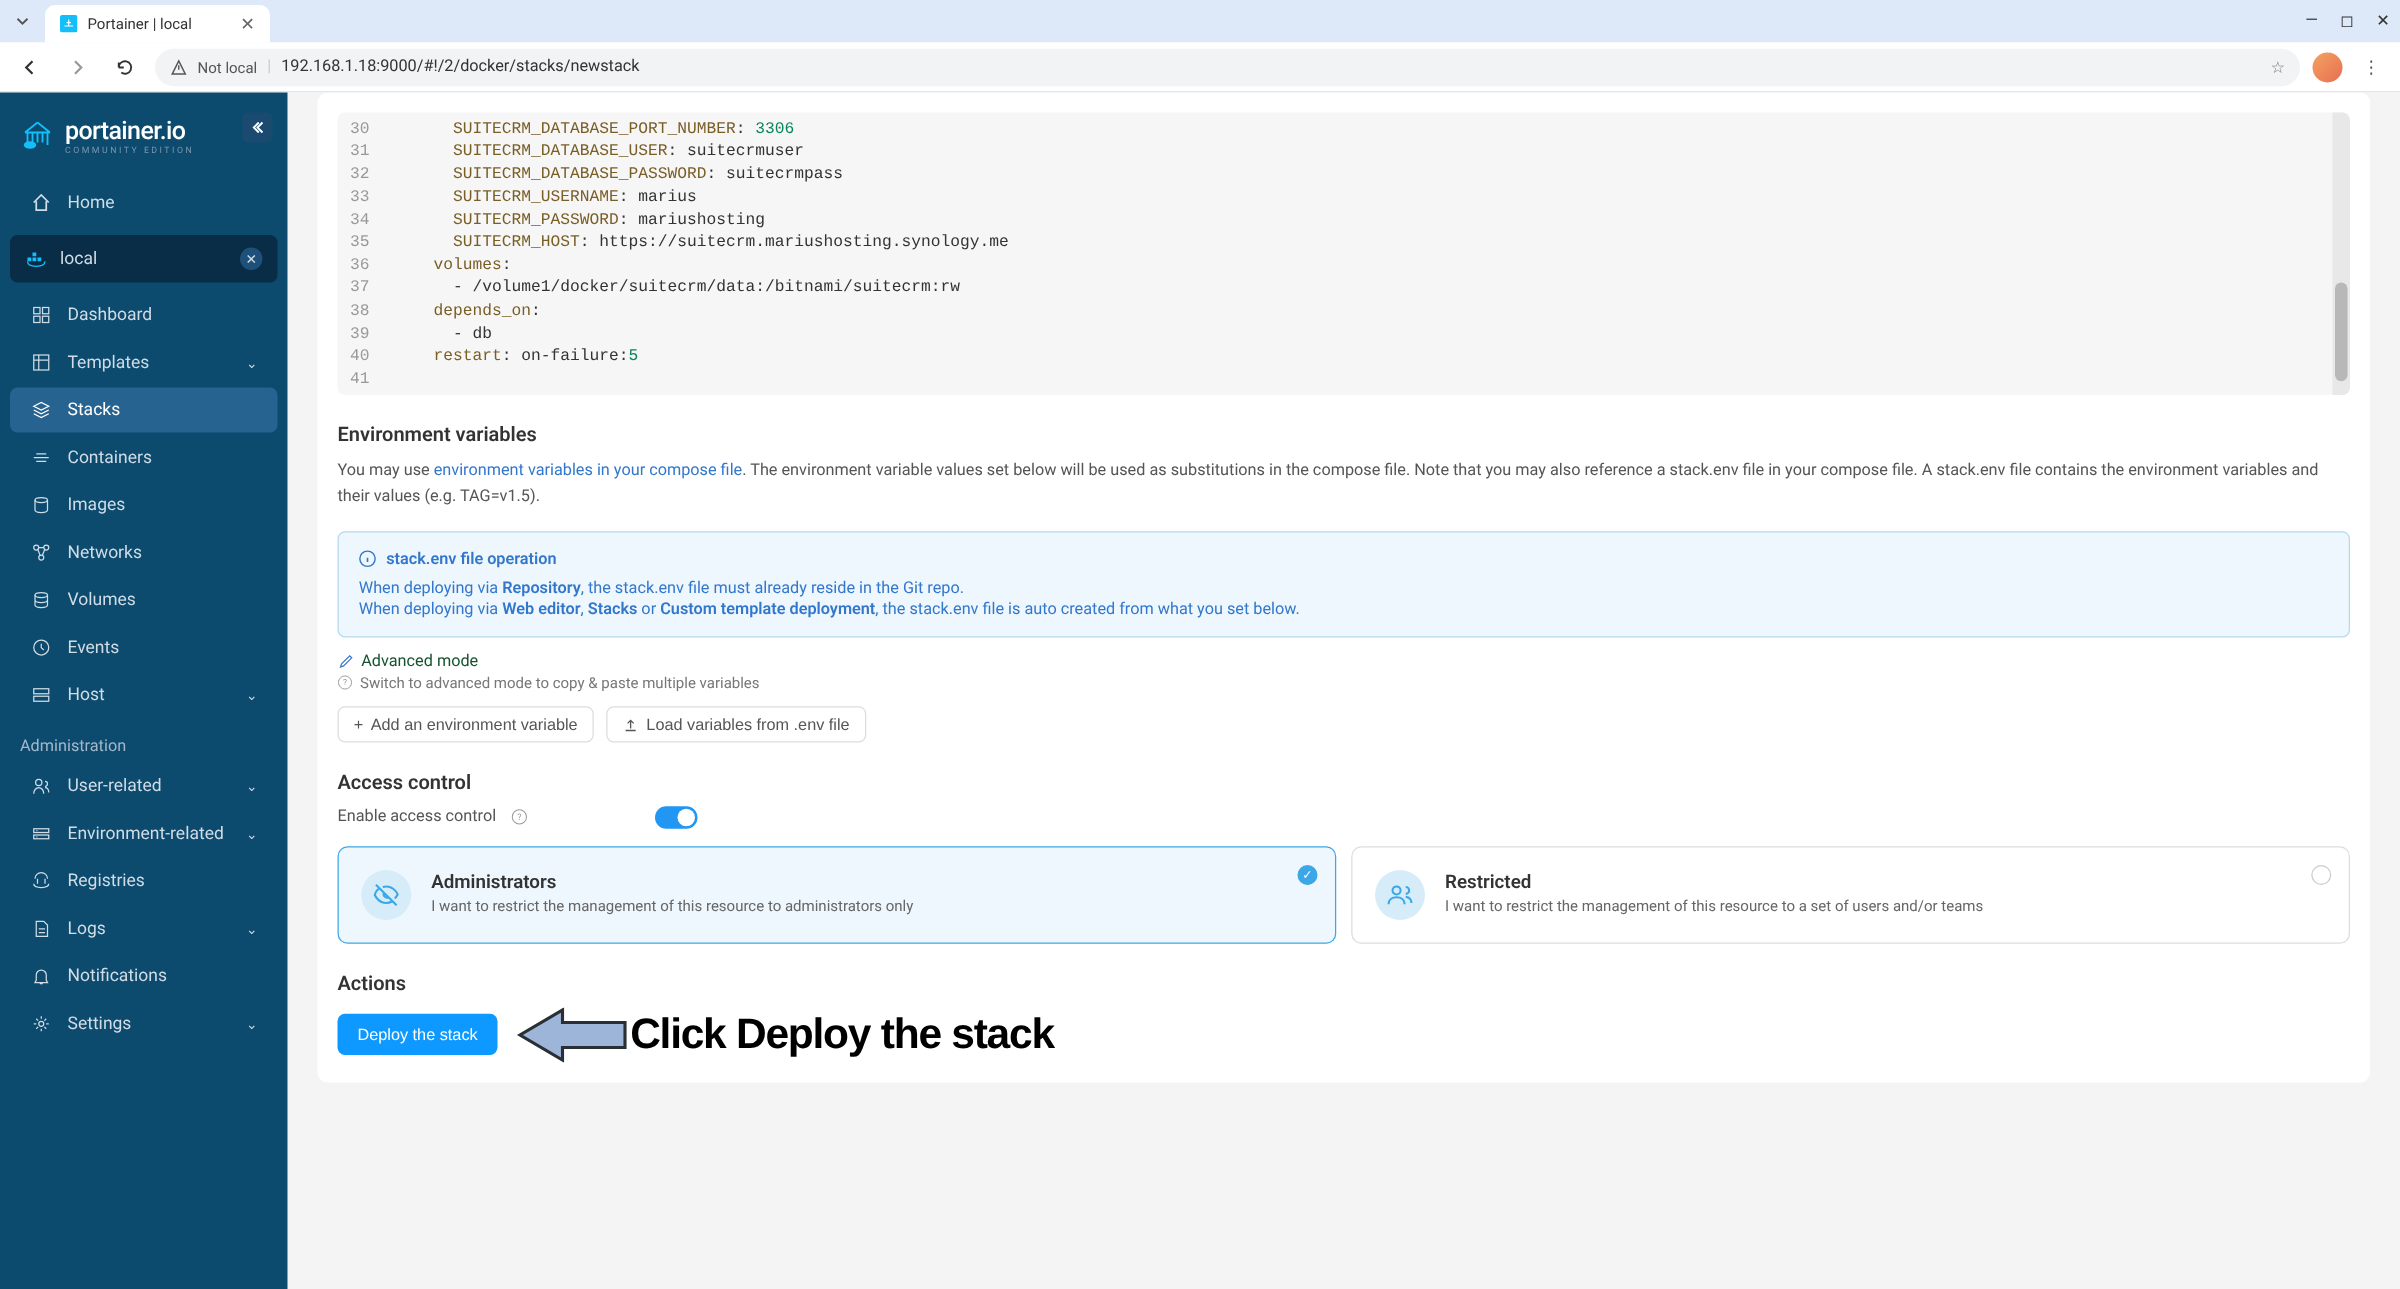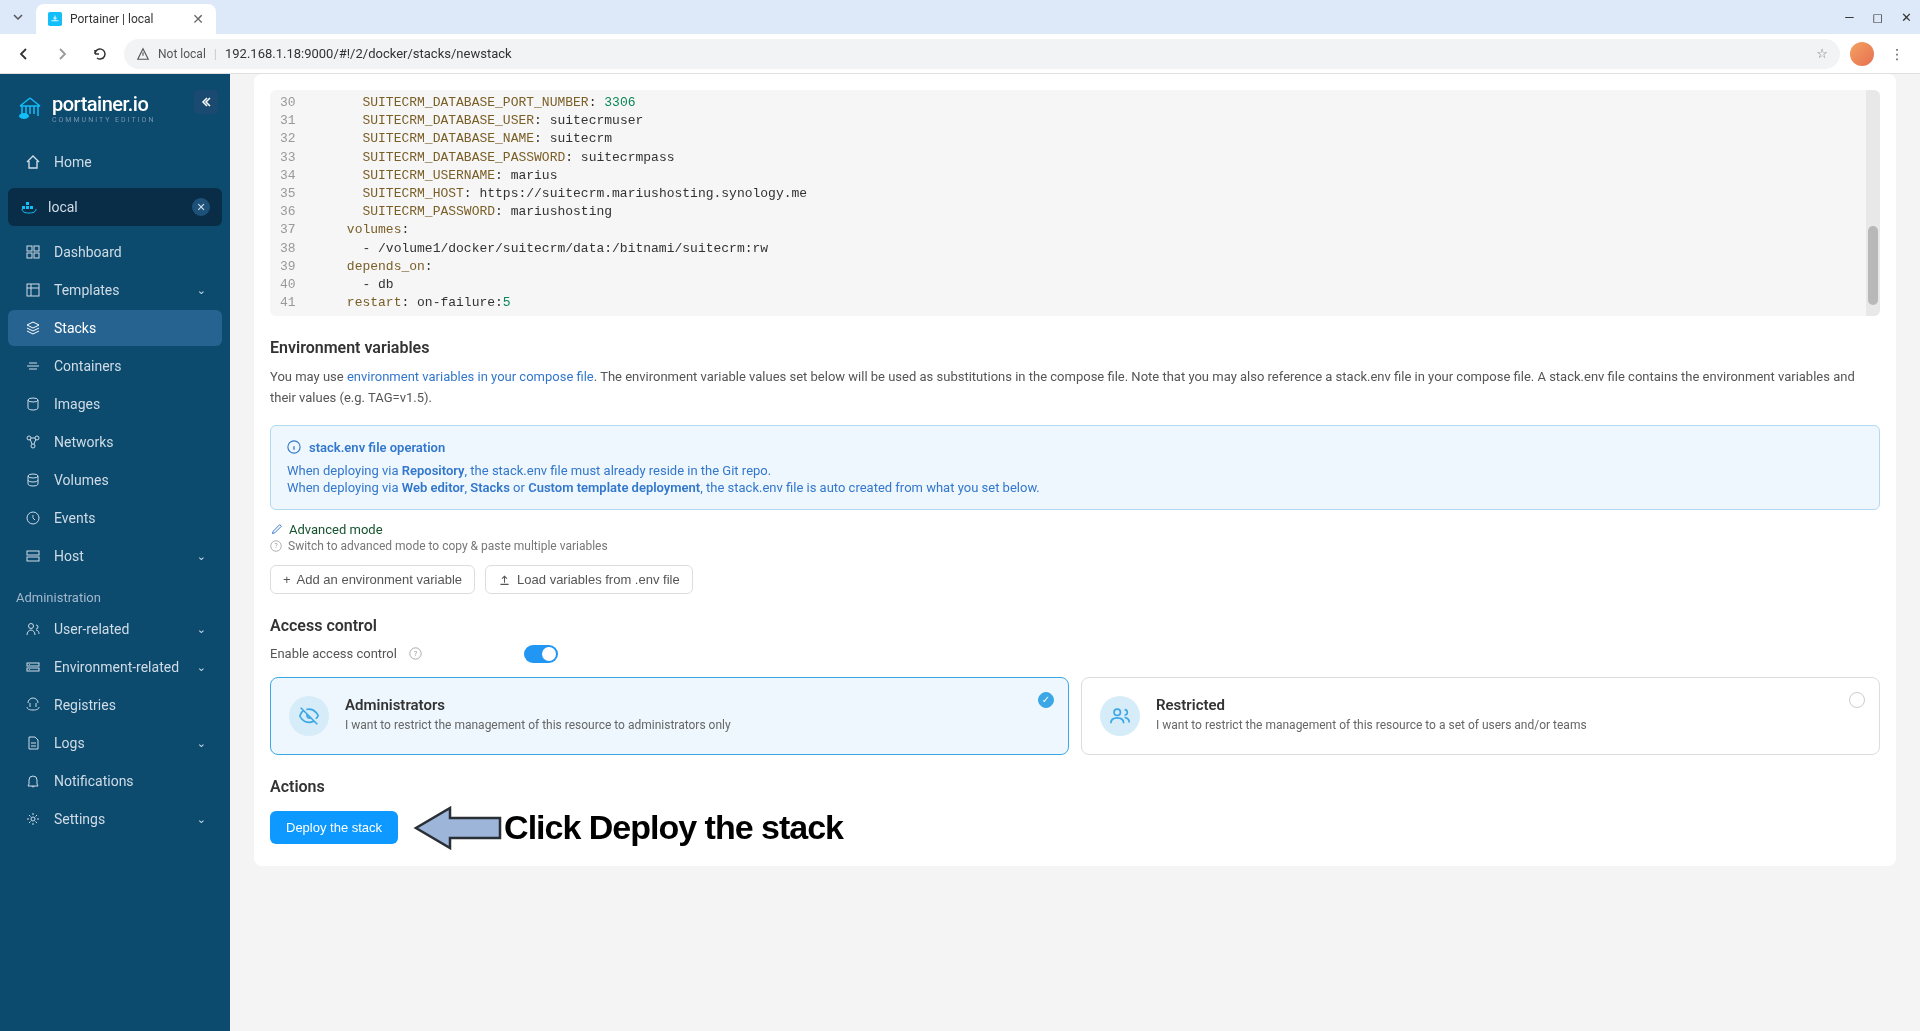--- a/index.html
+++ b/index.html
@@ -351,25 +351,24 @@
             <div>36</div>
             <div>37</div>
             <div>38</div>
             <div>39</div>
             <div>40</div>
             <div>41</div>
           </div>
         <div class="code-content" id="code-body">
             <div class="code-line">      <span class="tok-key">SUITECRM_DATABASE_PORT_NUMBER</span><span class="tok-str">: </span><span class="tok-num">3306</span></div>
             <div class="code-line">      <span class="tok-key">SUITECRM_DATABASE_USER</span><span class="tok-str">: suitecrmuser</span></div>
-            <div class="code-line">      <span class="tok-key">SUITECRM_DATABASE_NAME</span><span class="tok-str">: suitecrm</span></div>
             <div class="code-line">      <span class="tok-key">SUITECRM_DATABASE_PASSWORD</span><span class="tok-str">: suitecrmpass</span></div>
             <div class="code-line">      <span class="tok-key">SUITECRM_USERNAME</span><span class="tok-str">: marius</span></div>
+            <div class="code-line">      <span class="tok-key">SUITECRM_PASSWORD</span><span class="tok-str">: mariushosting</span></div>
             <div class="code-line">      <span class="tok-key">SUITECRM_HOST</span><span class="tok-str">: https://suitecrm.mariushosting.synology.me</span></div>
-            <div class="code-line">      <span class="tok-key">SUITECRM_PASSWORD</span><span class="tok-str">: mariushosting</span></div>
             <div class="code-line">    <span class="tok-key">volumes</span><span class="tok-str">:</span></div>
             <div class="code-line">      <span class="tok-str">- /volume1/docker/suitecrm/data:/bitnami/suitecrm:rw</span></div>
             <div class="code-line">    <span class="tok-key">depends_on</span><span class="tok-str">:</span></div>
             <div class="code-line">      <span class="tok-str">- db</span></div>
             <div class="code-line">    <span class="tok-key">restart</span><span class="tok-str">: on-failure:</span><span class="tok-num">5</span></div>
           </div>
         <div class="scrollbar-track">
           <div class="scrollbar-thumb" style="top:60%; height:35%;"></div>
         </div>
       </div>

